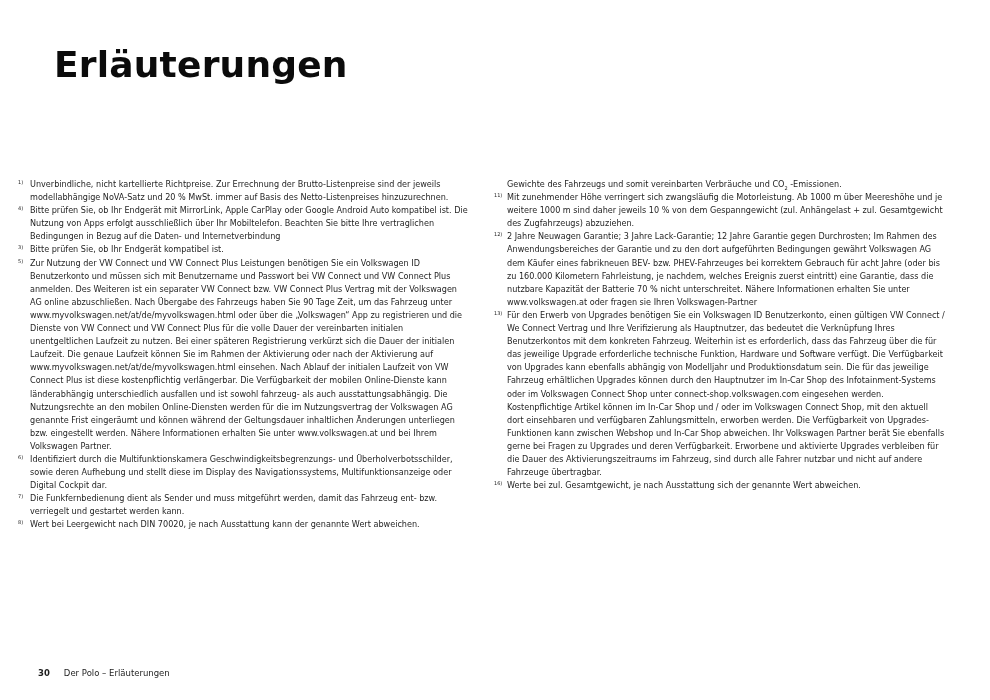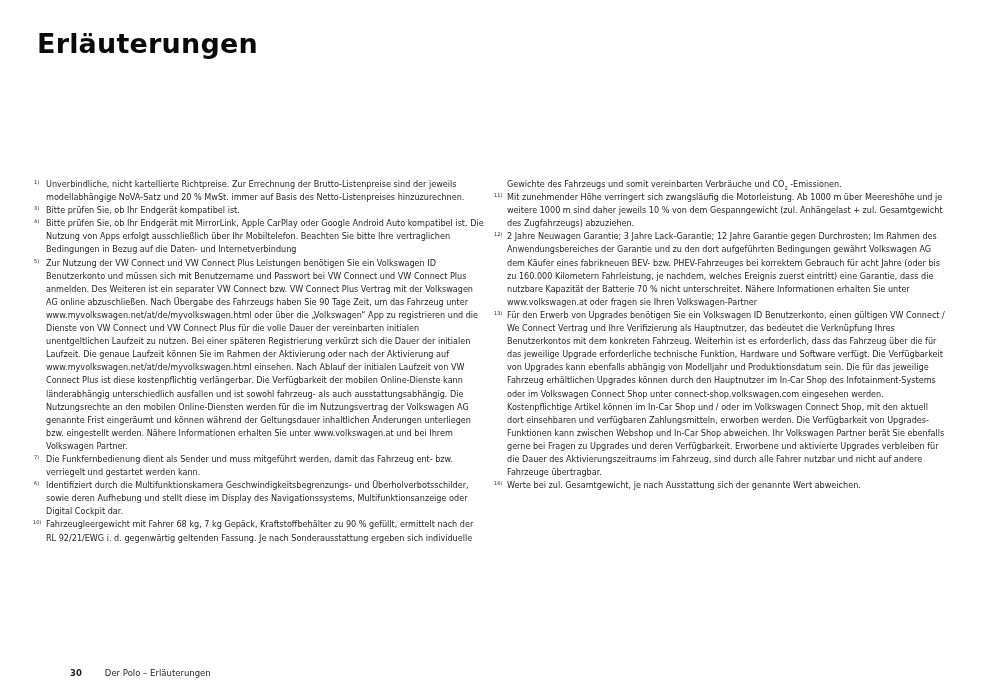--- a/index.html
+++ b/index.html
@@ -12,36 +12,36 @@
       height: 700px;
       position: relative;
       overflow: hidden;
       color: #1a1a1a;
       font-family: "DejaVu Sans", "Liberation Sans", sans-serif;
     }
     .page-title {
       position: absolute;
       left: 37px;
       top: 30px;
-      margin: 0;
+      margin: 17px;
       font-family: "DejaVu Sans", sans-serif;
       font-weight: bold;
-      font-size: 27px;
+      font-size: 36px;
       letter-spacing: 0.2px;
       color: #0b0b0b;
       line-height: 1;
     }
     .column {
       position: absolute;
       top: 178px;
       font-size: 8.1px;
       line-height: 13.1px;
       color: #1e1e1e;
     }
-    .col-left { left: 36px; width: 448px; }
+    .col-left { left: 20px; width: 448px; }
     .col-right { left: 497px; width: 448px; }
     .note {
       position: relative;
       padding-left: 10px;
       margin: 0;
     }
     .note.continuation { padding-left: 10px; }
     .note-num {
       position: absolute;
       left: -2px;
@@ -52,58 +52,57 @@
     .note-num.wide { left: -3px; }
     .note-text { display: block; }
     sub { font-size: 5px; line-height: 0; }
     .footer {
       position: absolute;
       left: 38px;
       top: 668px;
       font-size: 8.5px;
       color: #1e1e1e;
       display: flex;
-      gap: 23px;
-      margin-left: 32px;
+      gap: 14px;
     }
     .footer .page-number { font-weight: bold; }
   </style>
 </head>
 <body>
 
 <h1 class="page-title">Erläuterungen</h1>
 
 <div class="column col-left">
   <p class="note">
     <span class="note-num">1)</span>
     <span class="note-text">Unverbindliche, nicht kartellierte Richtpreise. Zur Errechnung der Brutto-Listenpreise sind der jeweils modellabhängige NoVA-Satz und 20 % MwSt. immer auf Basis des Netto-Listenpreises hinzuzurechnen.</span>
   </p>
   <p class="note">
+    <span class="note-num">4)</span>
+    <span class="note-text">Bitte prüfen Sie, ob Ihr Endgerät mit MirrorLink, Apple CarPlay oder Google Android Auto kompatibel ist. Die Nutzung von Apps erfolgt ausschließlich über Ihr Mobiltelefon. Beachten Sie bitte Ihre vertraglichen Bedingungen in Bezug auf die Daten- und Internetverbindung</span>
+  </p>
+  <p class="note">
     <span class="note-num">3)</span>
     <span class="note-text">Bitte prüfen Sie, ob Ihr Endgerät kompatibel ist.</span>
-  </p>
-  <p class="note">
-    <span class="note-num">4)</span>
-    <span class="note-text">Bitte prüfen Sie, ob Ihr Endgerät mit MirrorLink, Apple CarPlay oder Google Android Auto kompatibel ist. Die Nutzung von Apps erfolgt ausschließlich über Ihr Mobiltelefon. Beachten Sie bitte Ihre vertraglichen Bedingungen in Bezug auf die Daten- und Internetverbindung</span>
   </p>
   <p class="note">
     <span class="note-num">5)</span>
     <span class="note-text">Zur Nutzung der VW Connect und VW Connect Plus Leistungen benötigen Sie ein Volkswagen ID Benutzerkonto und müssen sich mit Benutzername und Passwort bei VW Connect und VW Connect Plus anmelden. Des Weiteren ist ein separater VW Connect bzw. VW Connect Plus Vertrag mit der Volkswagen AG online abzuschließen. Nach Übergabe des Fahrzeugs haben Sie 90 Tage Zeit, um das Fahrzeug unter www.myvolkswagen.net/at/de/myvolkswagen.html oder über die „Volkswagen“ App zu registrieren und die Dienste von VW Connect und VW Connect Plus für die volle Dauer der vereinbarten initialen unentgeltlichen Laufzeit zu nutzen. Bei einer späteren Registrierung verkürzt sich die Dauer der initialen Laufzeit. Die genaue Laufzeit können Sie im Rahmen der Aktivierung oder nach der Aktivierung auf www.myvolkswagen.net/at/de/myvolkswagen.html einsehen. Nach Ablauf der initialen Laufzeit von VW Connect Plus ist diese kostenpflichtig verlängerbar. Die Verfügbarkeit der mobilen Online-Dienste kann länderabhängig unterschiedlich ausfallen und ist sowohl fahrzeug- als auch ausstattungsabhängig. Die Nutzungsrechte an den mobilen Online-Diensten werden für die im Nutzungsvertrag der Volkswagen AG genannte Frist eingeräumt und können während der Geltungsdauer inhaltlichen Änderungen unterliegen bzw. eingestellt werden. Nähere Informationen erhalten Sie unter www.volkswagen.at und bei Ihrem Volkswagen Partner.</span>
   </p>
   <p class="note">
+    <span class="note-num">6)</span>
+    <span class="note-text">Identifiziert durch die Multifunktionskamera Geschwindigkeitsbegrenzungs- und Überholverbotsschilder, sowie deren Aufhebung und stellt diese im Display des Navigationssystems, Multifunktionsanzeige oder Digital Cockpit dar.</span>
+  </p>
+  <p class="note">
     <span class="note-num">7)</span>
     <span class="note-text">Die Funkfernbedienung dient als Sender und muss mitgeführt werden, damit das Fahrzeug ent- bzw. verriegelt und gestartet werden kann.</span>
   </p>
   <p class="note">
-    <span class="note-num">6)</span>
-    <span class="note-text">Identifiziert durch die Multifunktionskamera Geschwindigkeitsbegrenzungs- und Überholverbotsschilder, sowie deren Aufhebung und stellt diese im Display des Navigationssystems, Multifunktionsanzeige oder Digital Cockpit dar.</span>
-  </p>
-  <p class="note">
-    <span class="note-num wide">10)</span>
-    <span class="note-text">Fahrzeugleergewicht mit Fahrer 68 kg, 7 kg Gepäck, Kraftstoffbehälter zu 90 % gefüllt, ermittelt nach der RL 92/21/EWG i. d. gegenwärtig geltenden Fassung. Je nach Sonderausstattung ergeben sich individuelle</span>
+    <span class="note-num">8)</span>
+    <span class="note-text">Wert bei Leergewicht nach DIN 70020, je nach Ausstattung kann der genannte Wert abweichen.</span>
   </p>
 </div>
 
 <div class="column col-right">
   <p class="note continuation">
     <span>Gewichte des Fahrzeugs und somit vereinbarten Verbräuche und CO</span><sub>2</sub><span> -Emissionen.</span>
   </p>
   <p class="note">
     <span class="note-num wide">11)</span>
     <span class="note-text">Mit zunehmender Höhe verringert sich zwangsläufig die Motorleistung. Ab 1000 m über Meereshöhe und je weitere 1000 m sind daher jeweils 10 % von dem Gespanngewicht (zul. Anhängelast + zul. Gesamtgewicht des Zugfahrzeugs) abzuziehen.</span>

